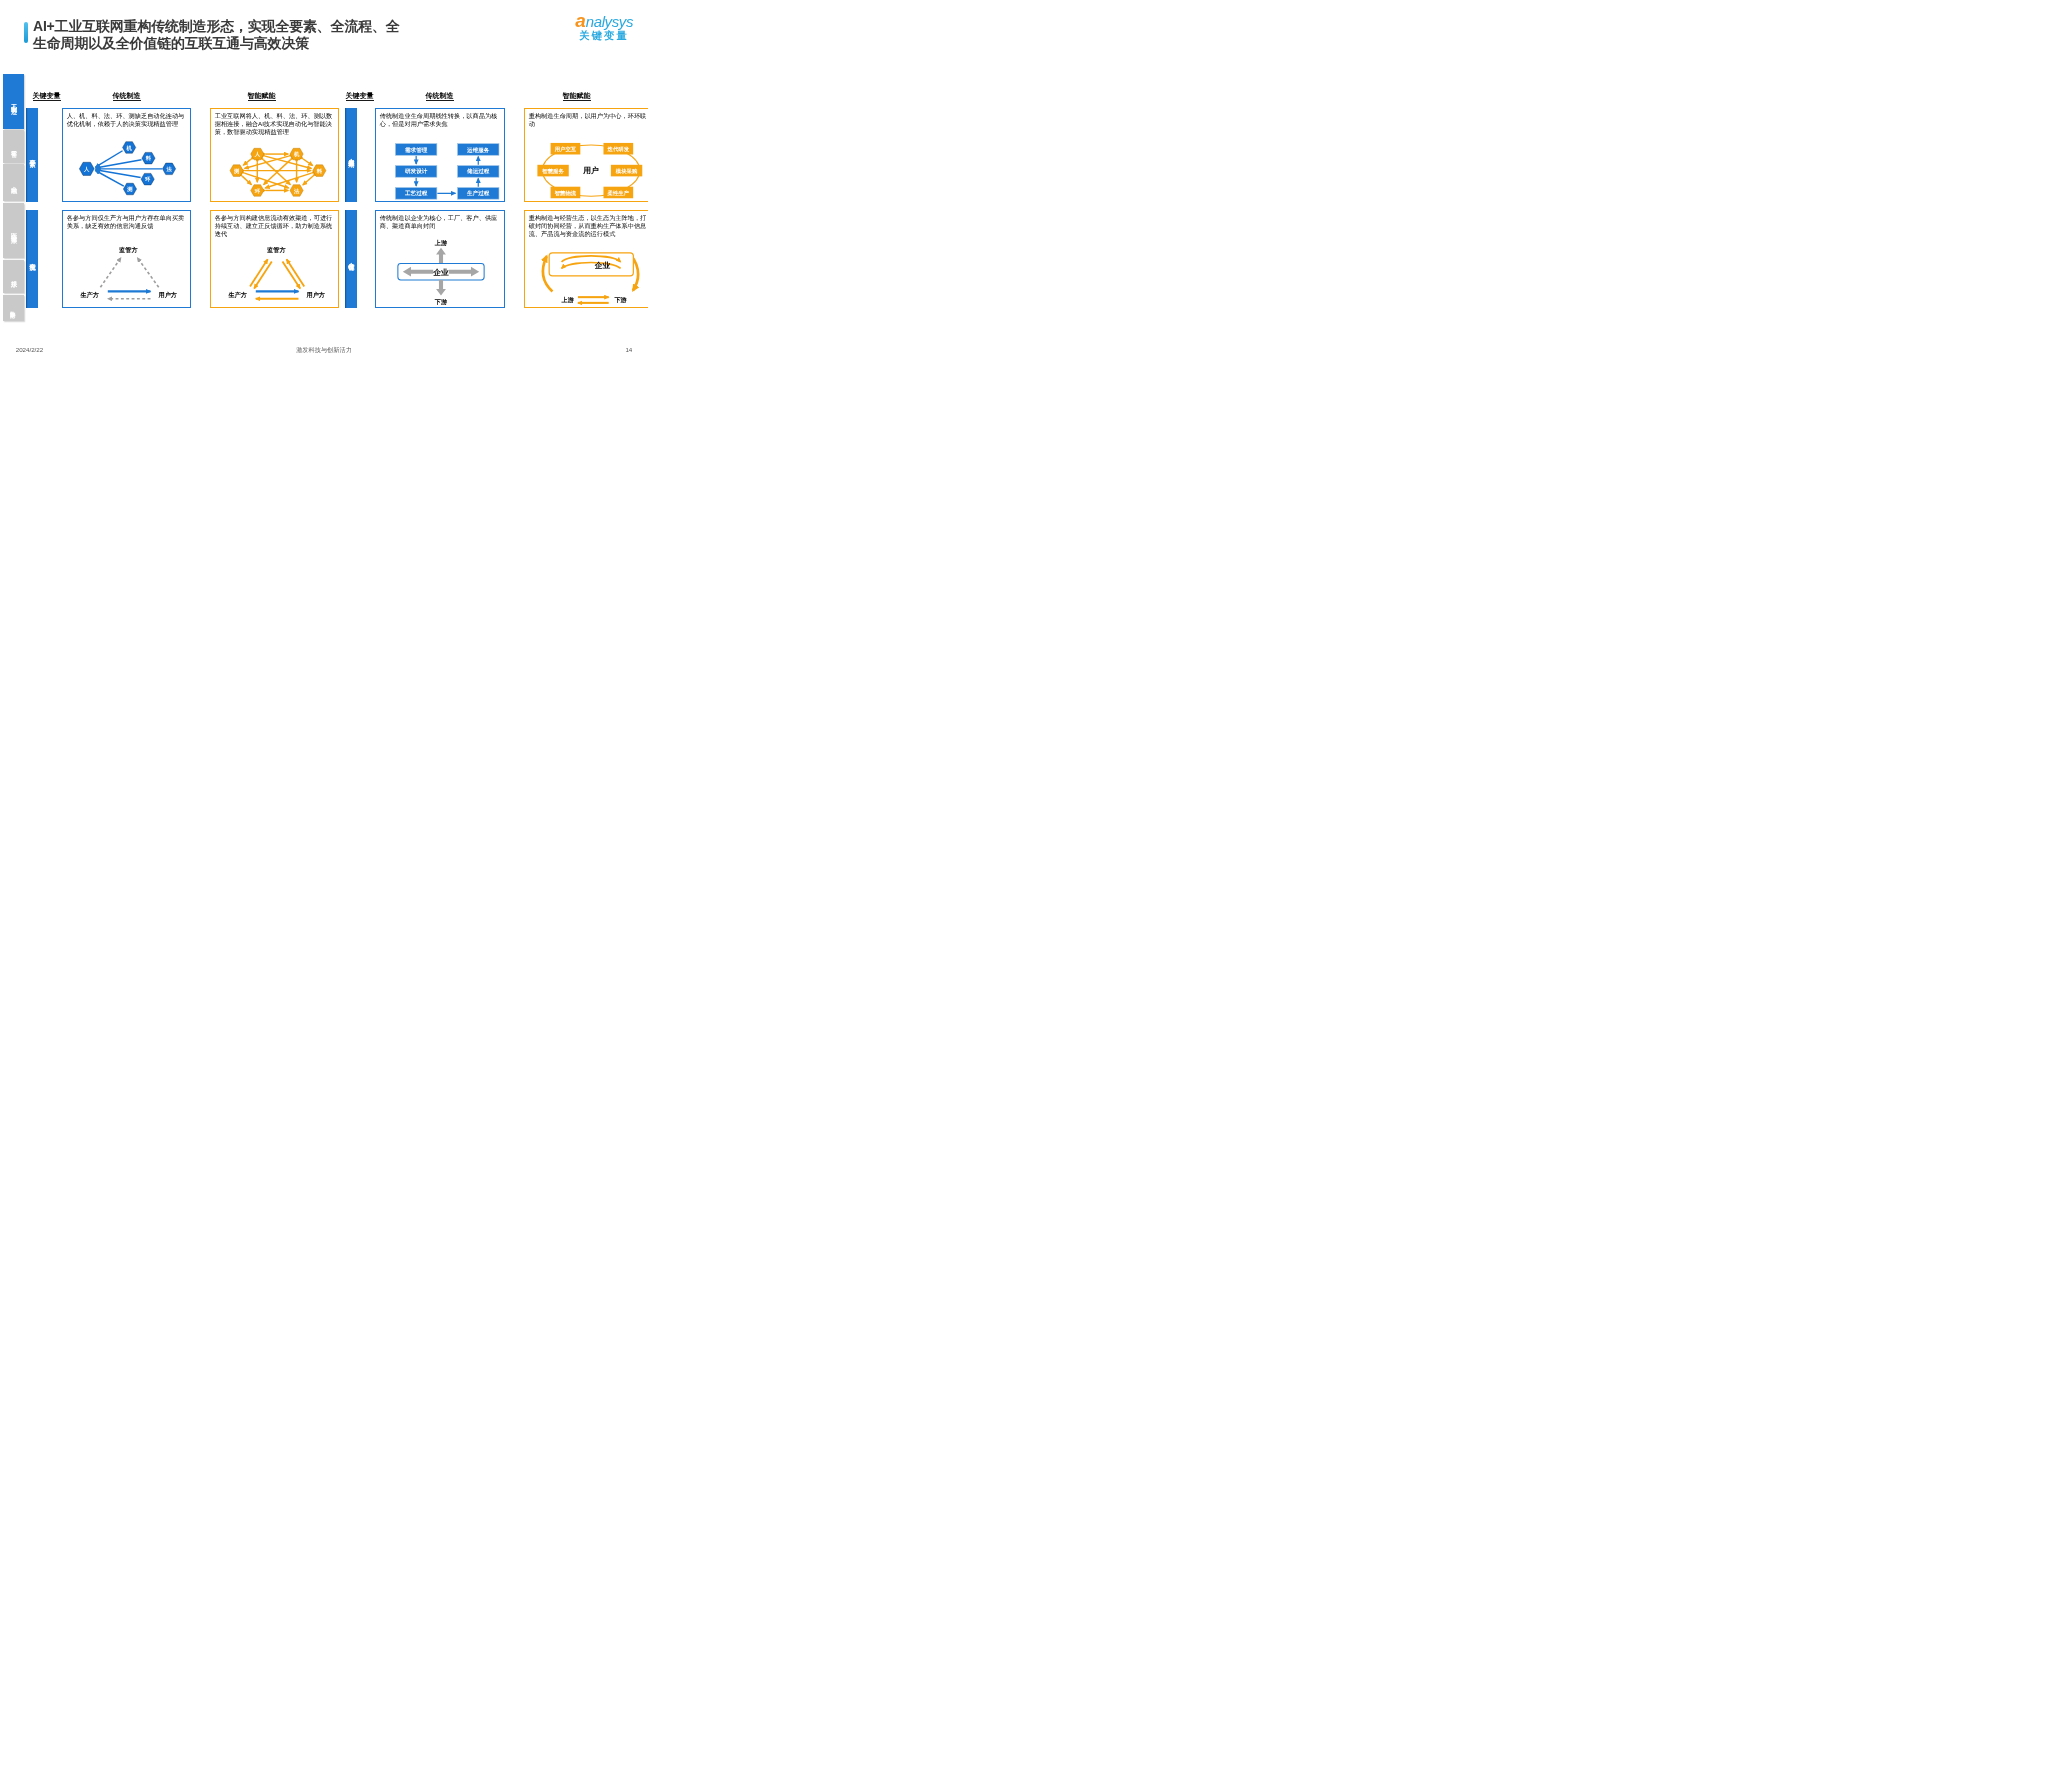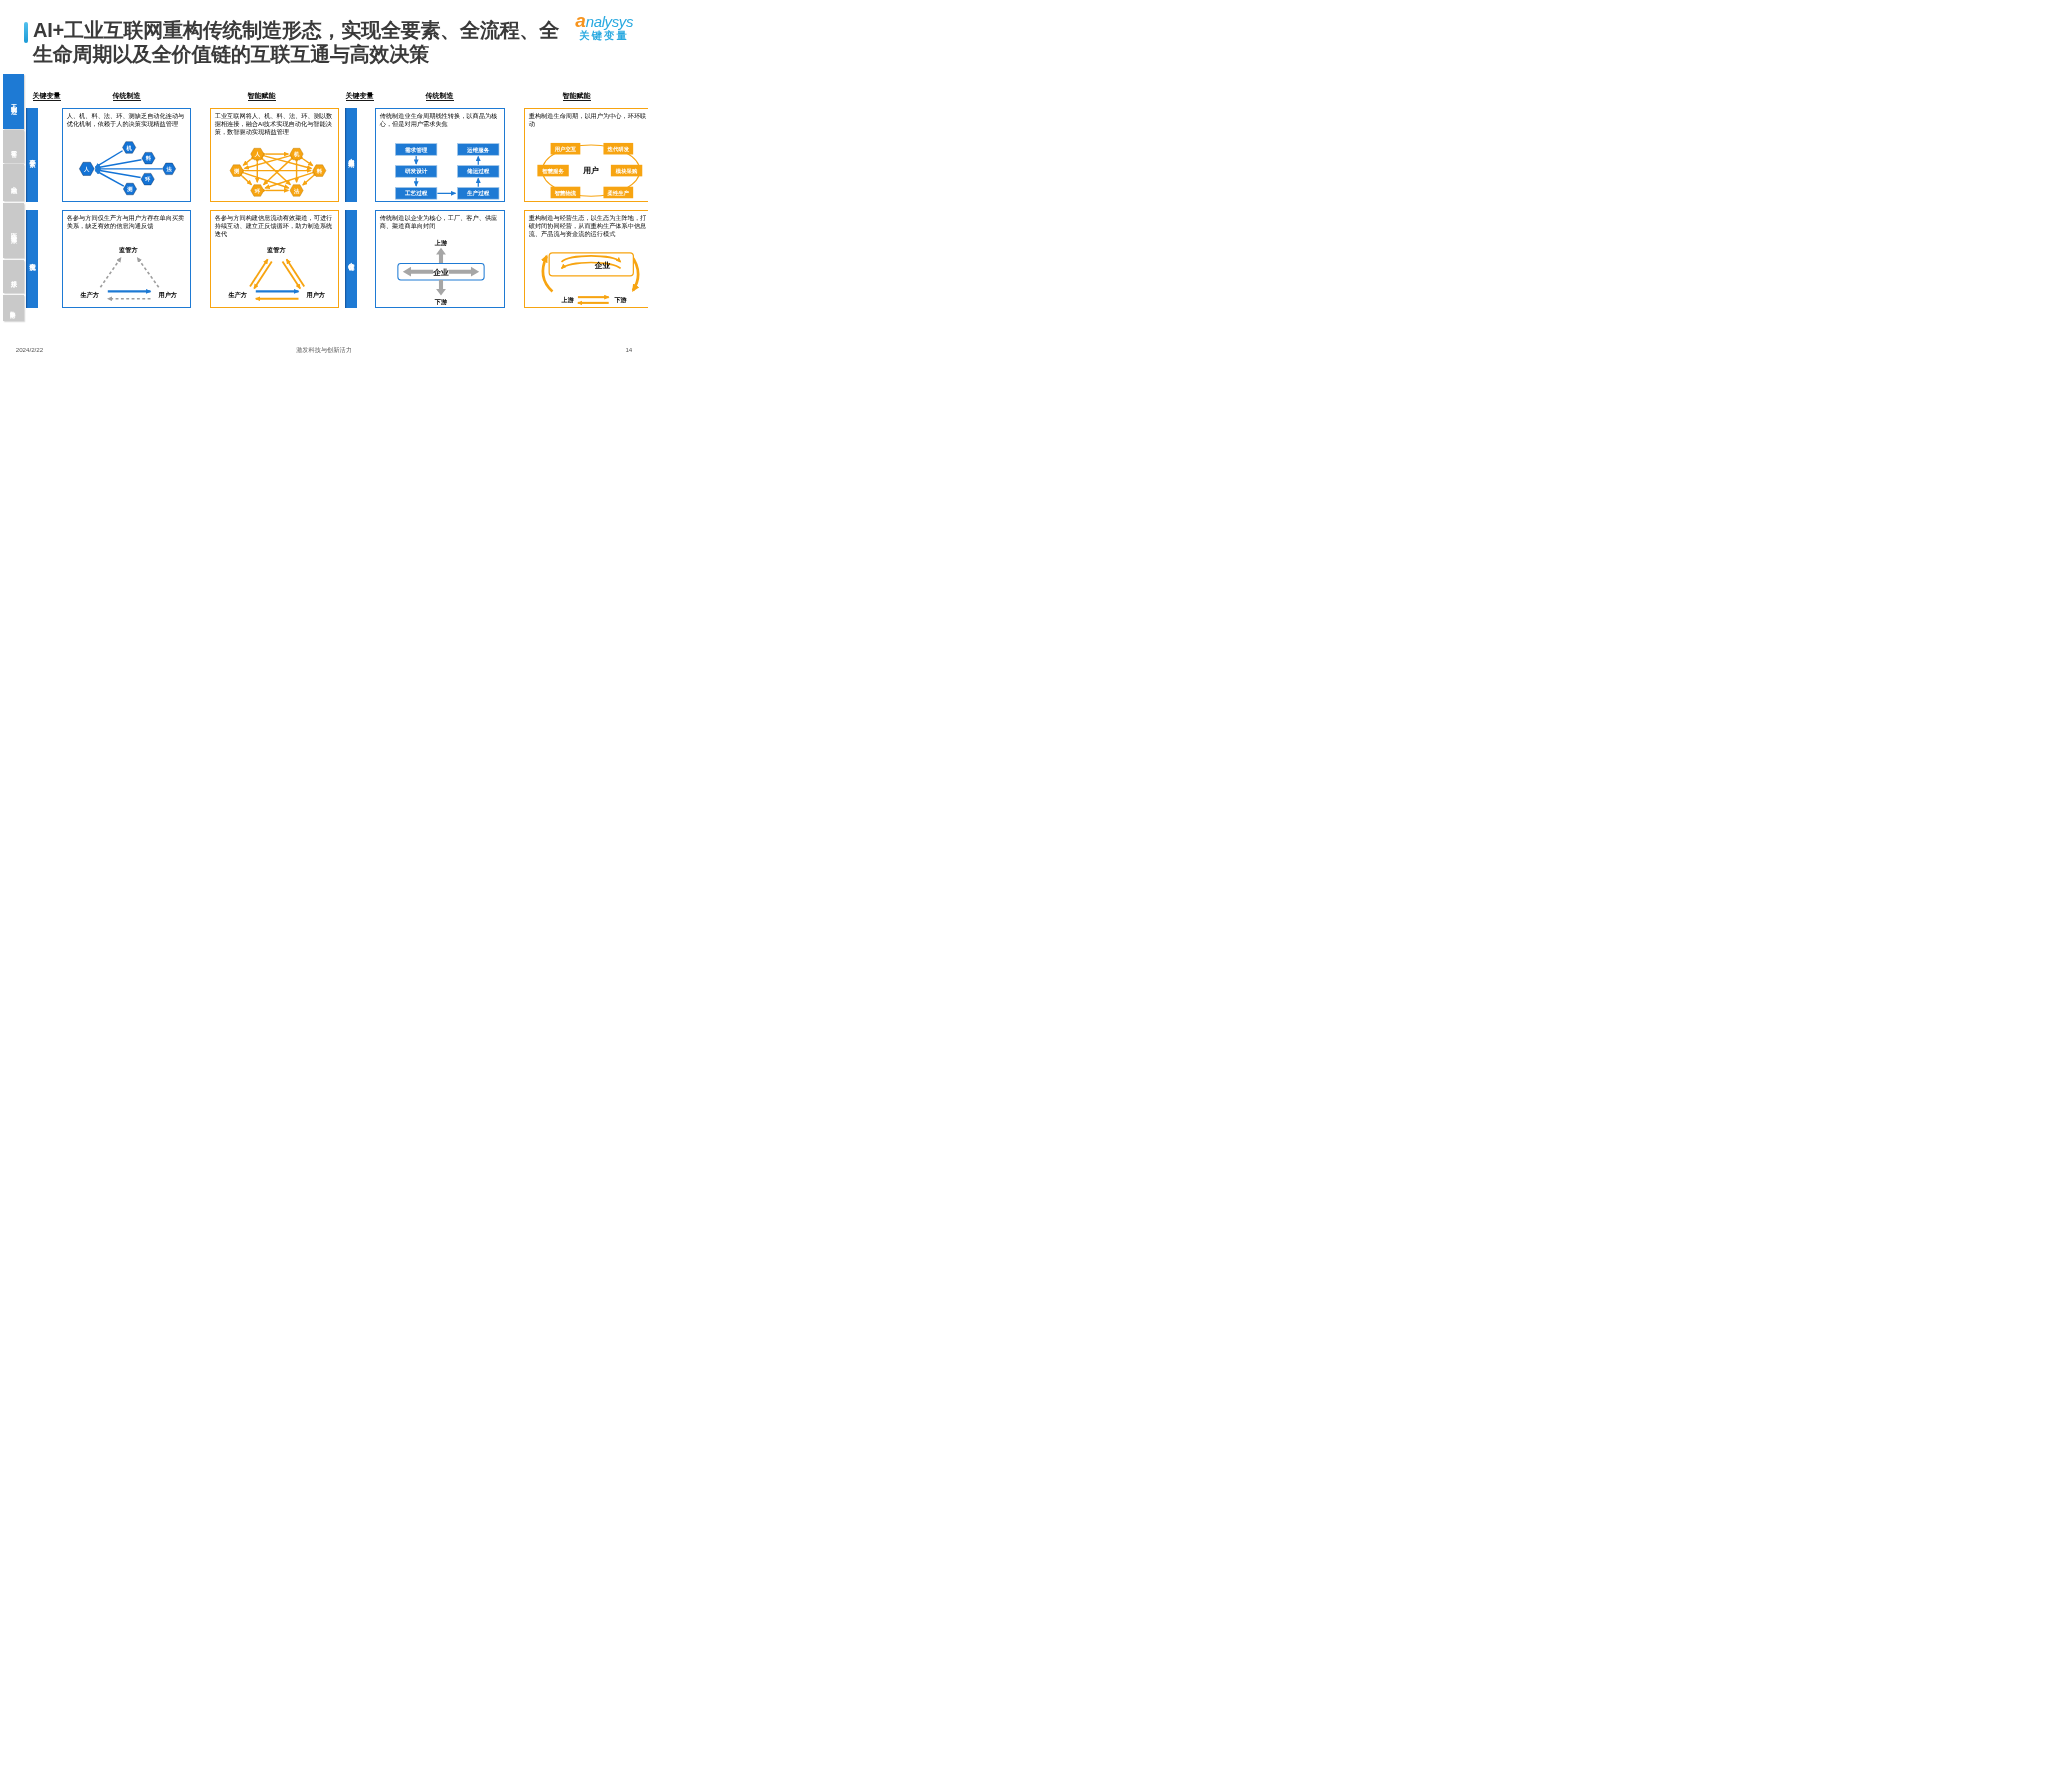--- a/index.html
+++ b/index.html
@@ -1,21 +1,21 @@
 <!DOCTYPE html>
 <html style="font-size:6.6px"><head>
 <meta charset="utf-8">
 <style>
   html,body{margin:0;padding:0;background:#fff;}
   .stage{position:relative;width:648px;height:364px;background:#fff;overflow:hidden;
          font-family:"Liberation Sans","DejaVu Sans",sans-serif;}
   
   .accent-bar{position:absolute;left:23.6px;top:22px;width:4.5px;height:20.7px;border-radius:2.5px;
               background:linear-gradient(#53c1ee,#1b9ad6);}
-  .title{position:absolute;left:33px;top:18px;width:529px;font-size:20px;font-weight:800;
+  .title{position:absolute;left:33px;top:18px;width:529px;font-size:14px;font-weight:800;
          color:#3a3a3a;line-height:1.22;letter-spacing:-0.2px;}
   .logo{position:absolute;right:15px;top:10.7px;text-align:center;line-height:1;}
   .logo-row{white-space:nowrap;}
   .logo-a{color:#f7941d;font-size:19px;font-weight:800;font-style:italic;}
   .logo-rest{color:#29a9e0;font-size:15px;font-weight:400;font-style:italic;letter-spacing:-0.4px;}
   .logo-cn{color:#29a9e0;font-size:10.3px;font-weight:800;letter-spacing:2.1px;margin-top:1.7px;}
   
   .tab{position:absolute;left:3.3px;width:20.7px;display:flex;align-items:center;justify-content:center;
        writing-mode:vertical-rl;text-orientation:upright;color:#fff;font-weight:700;font-size:6.2px;
        letter-spacing:1.2px;background:#c9c9c9;box-shadow:0.8px 0.8px 1.2px rgba(0,0,0,.18);}

